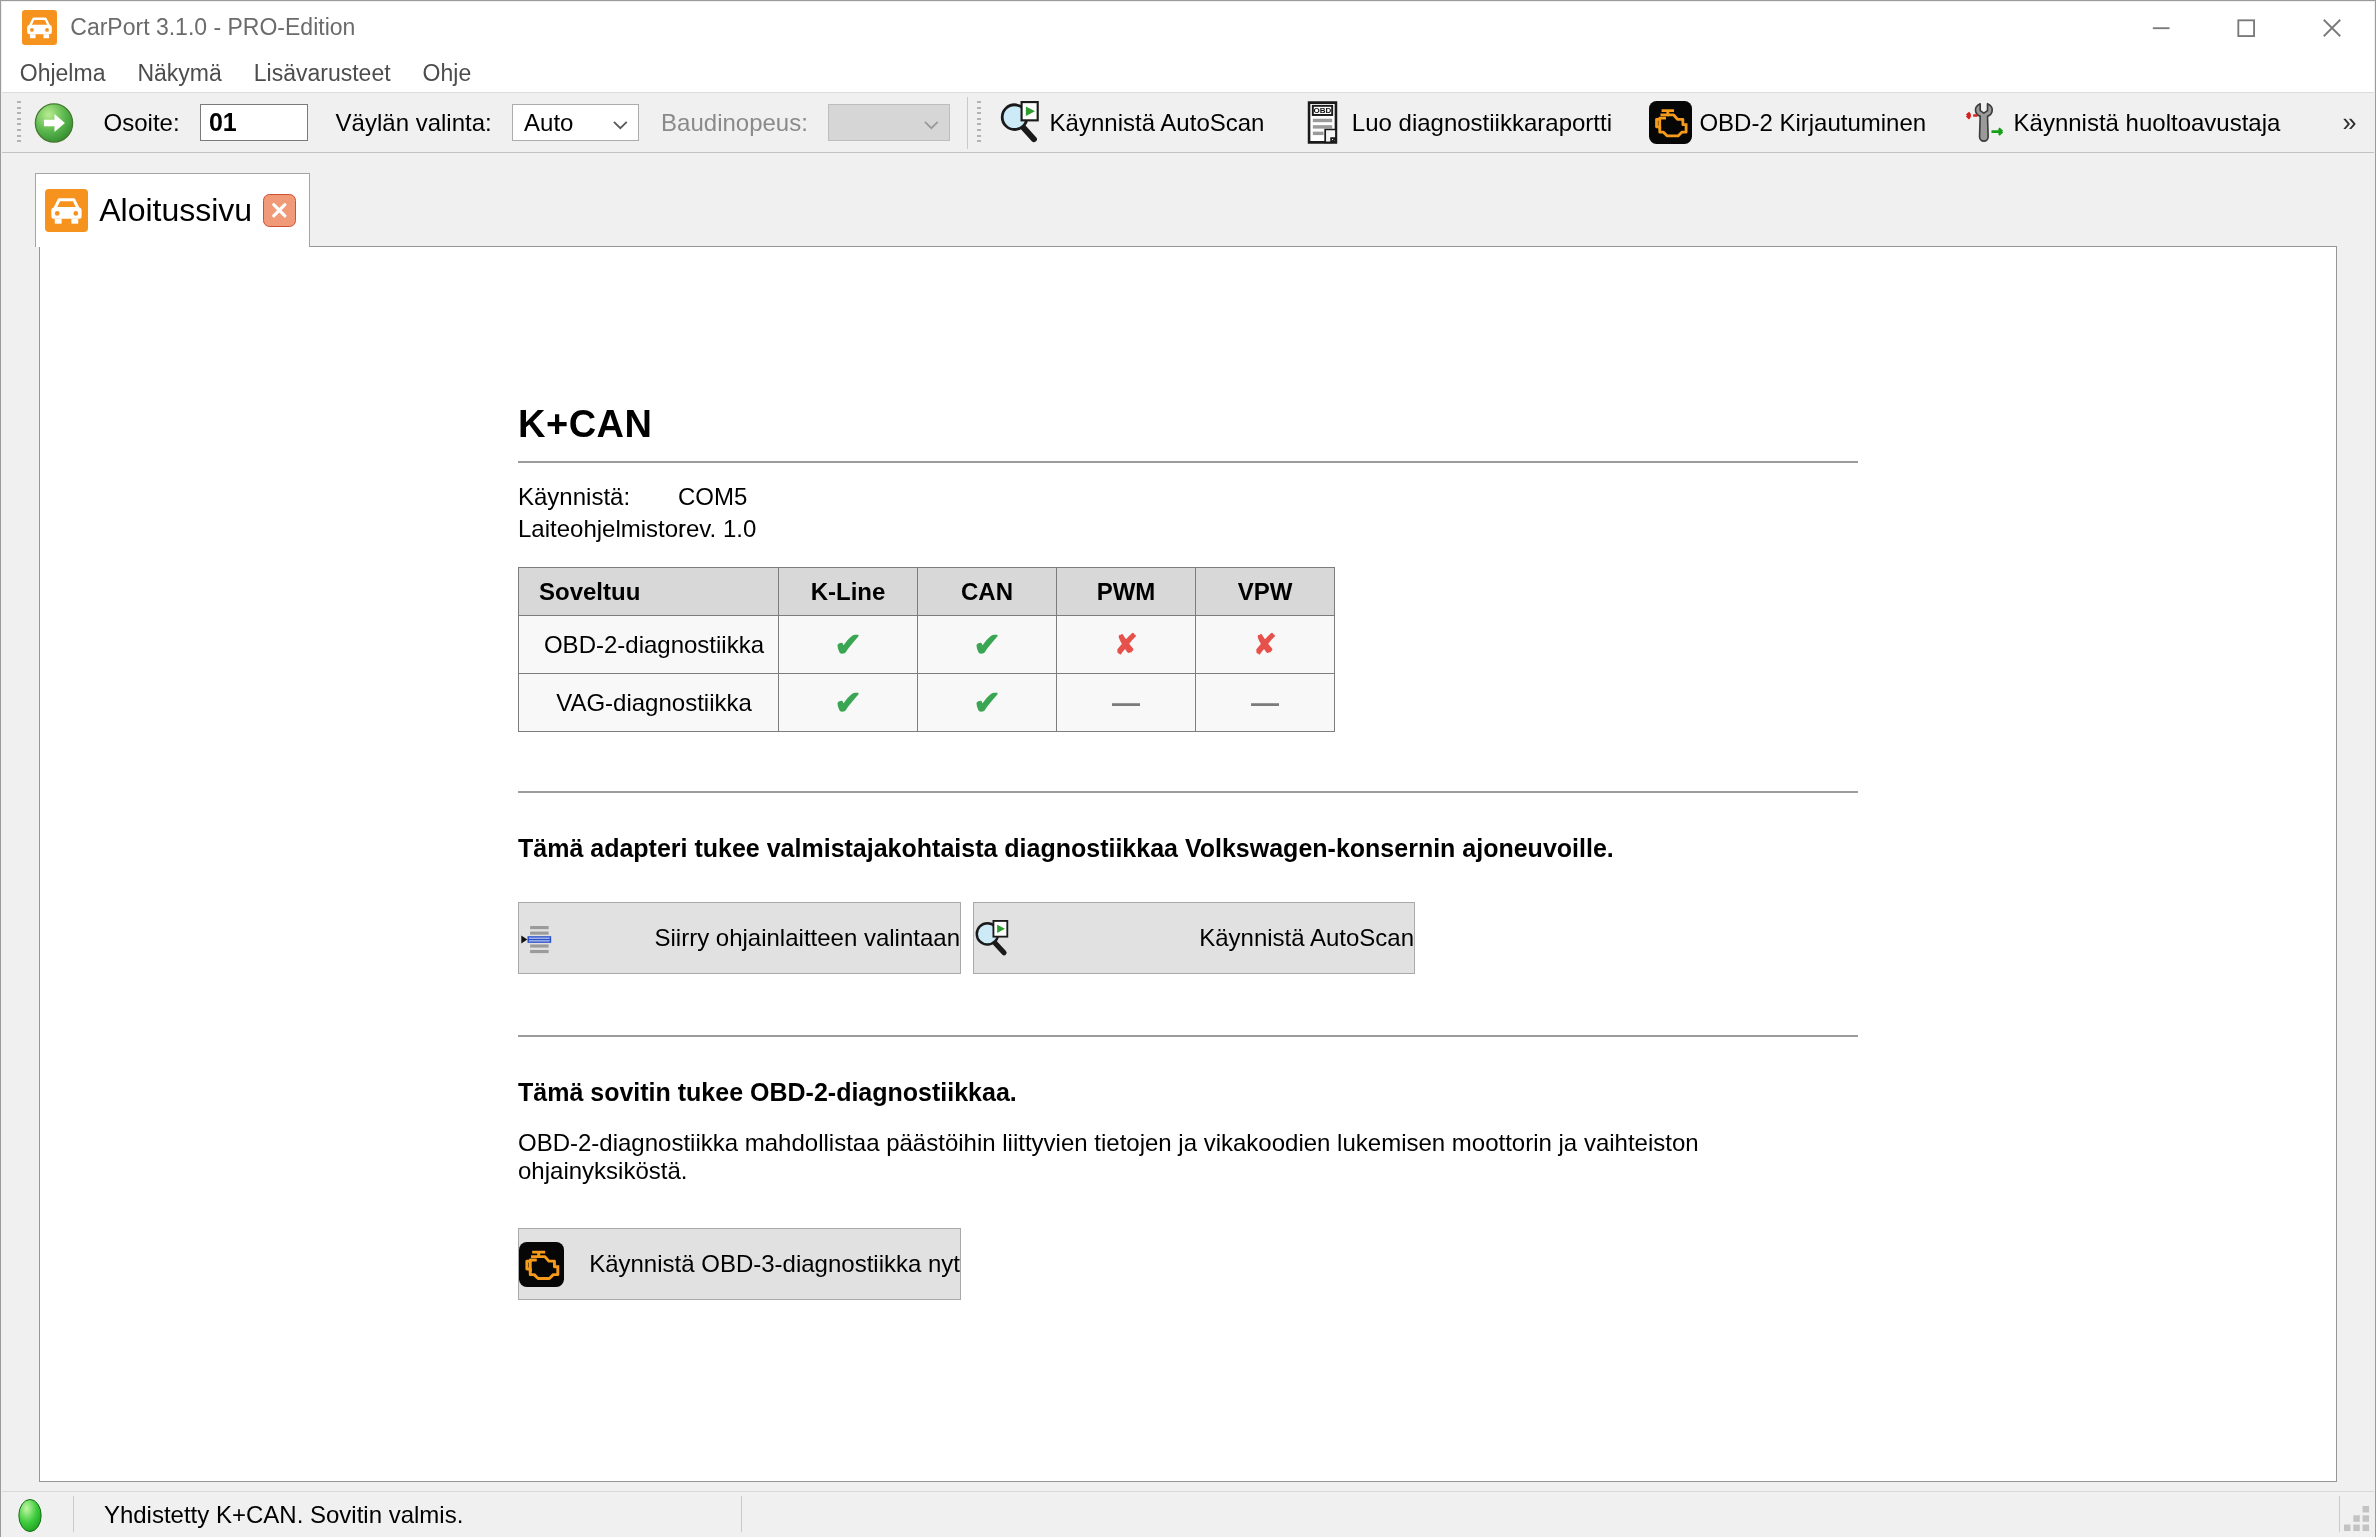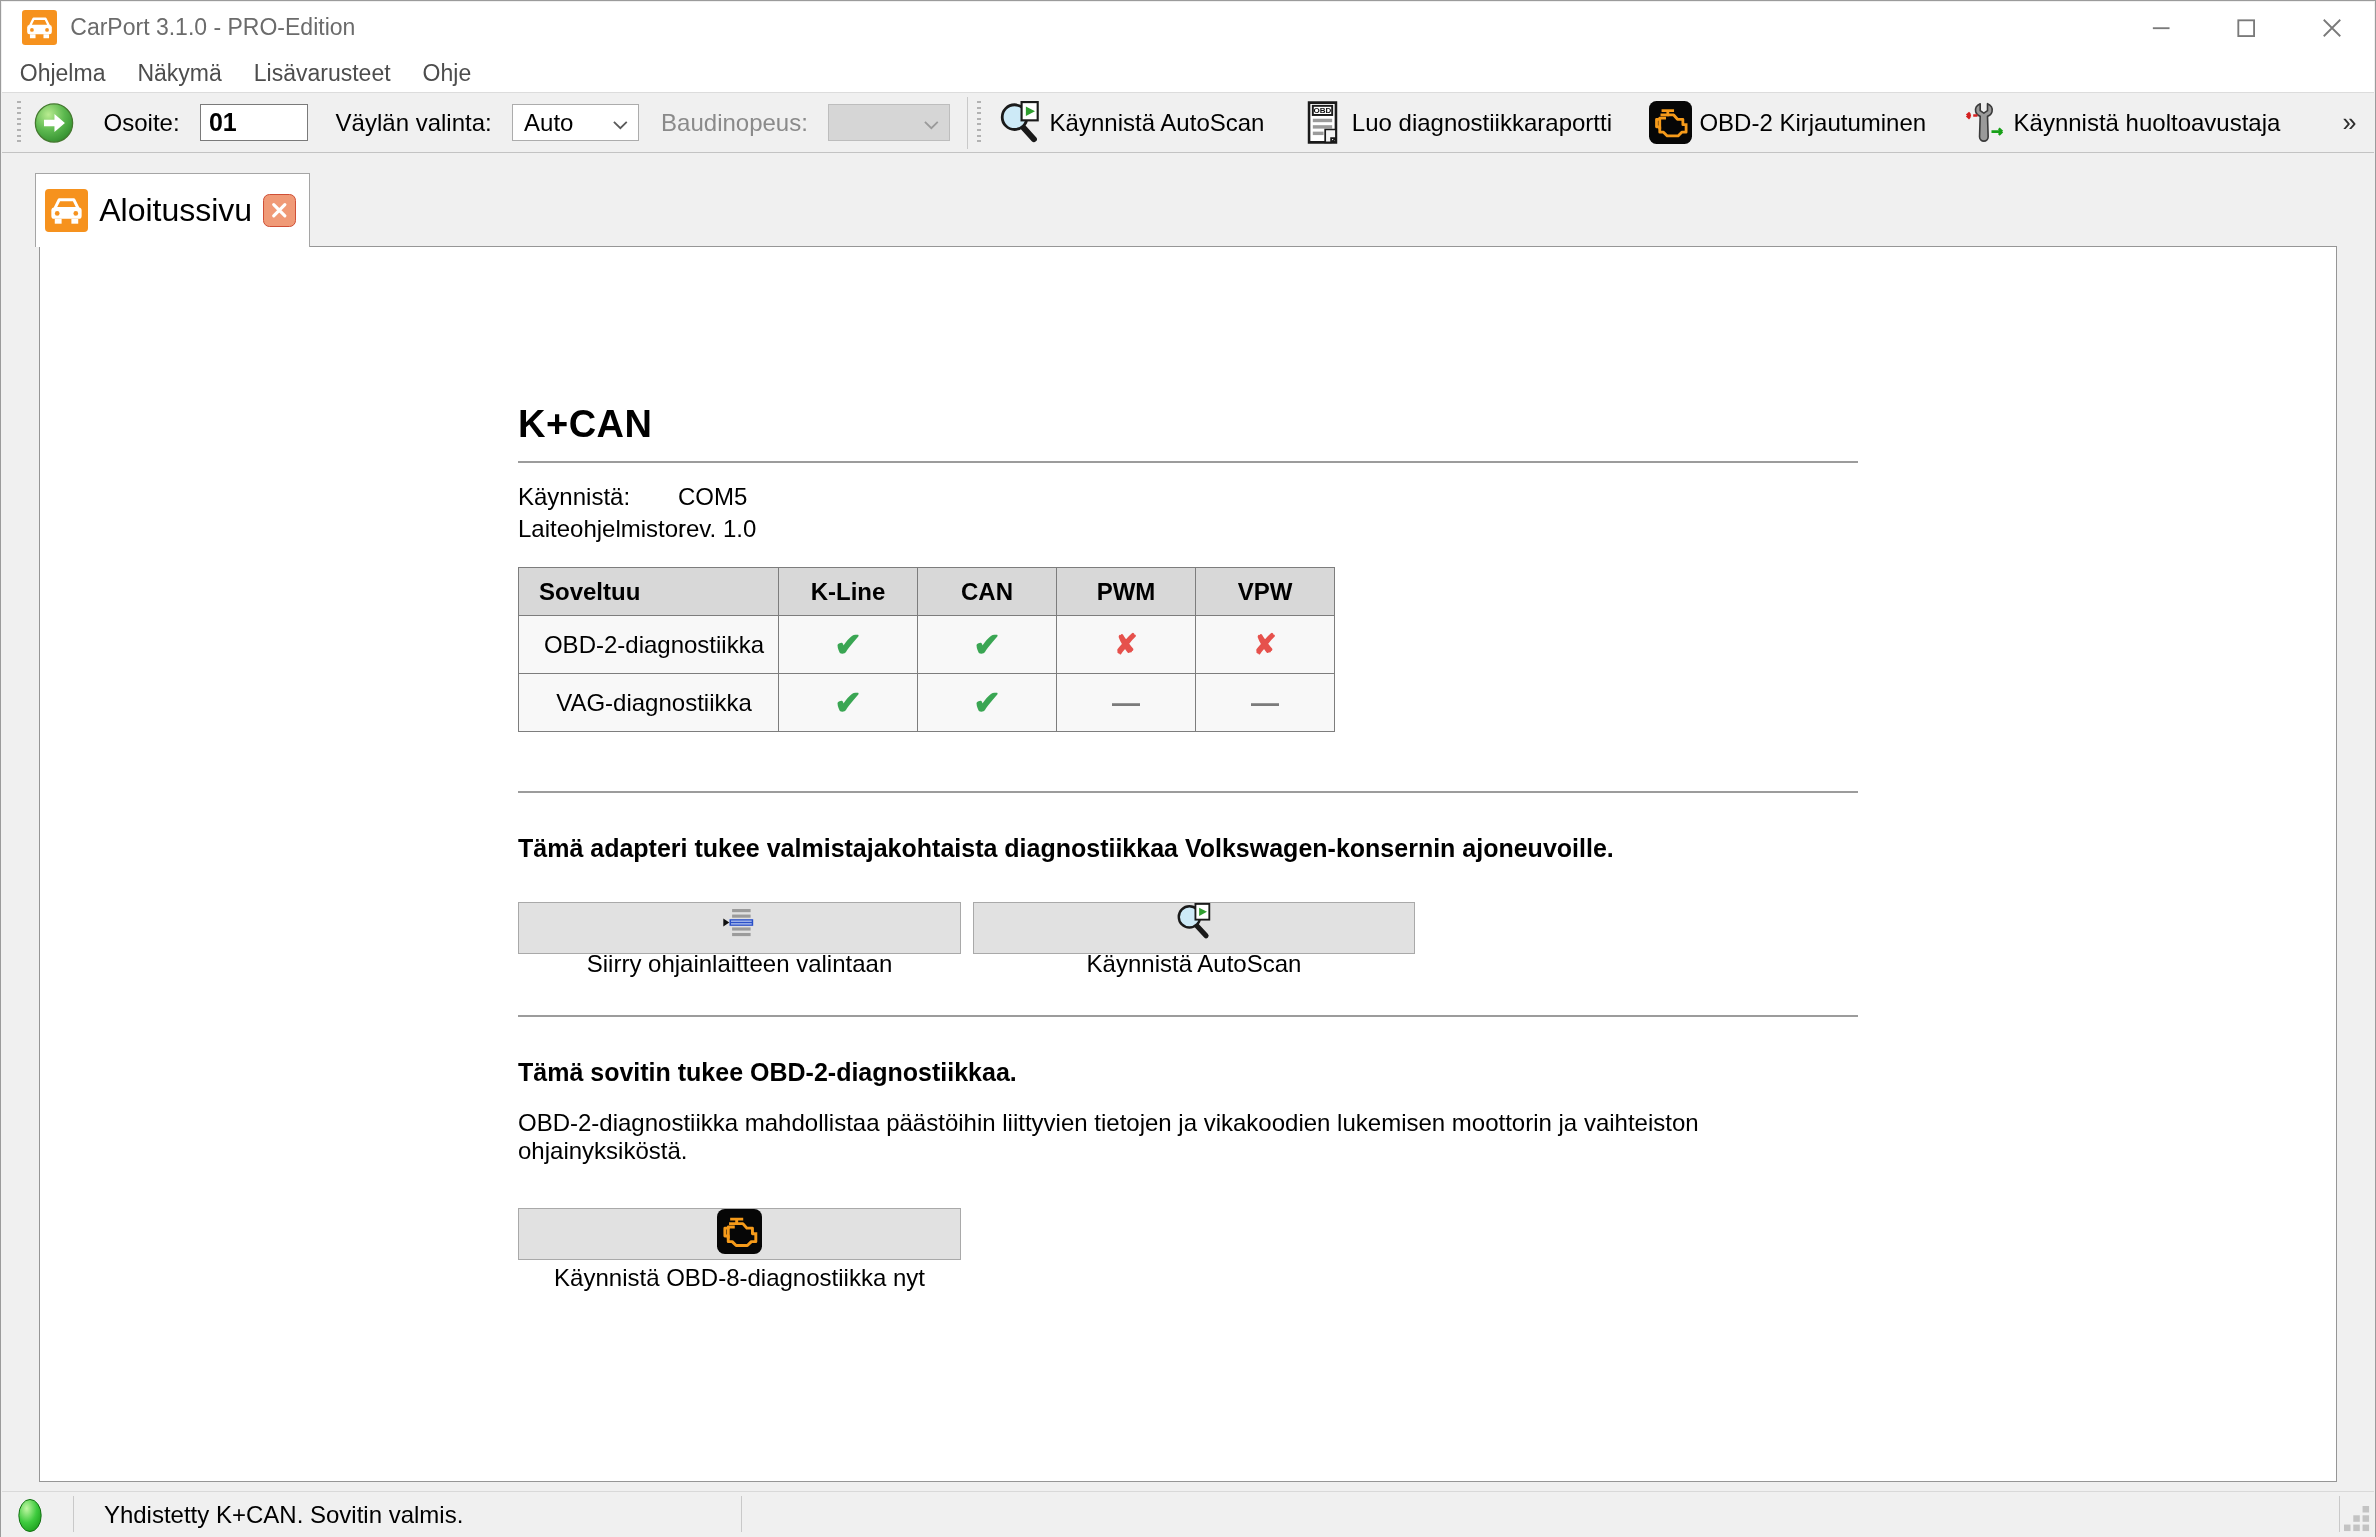--- a/index.html
+++ b/index.html
@@ -60,21 +60,21 @@
   table.compat th.first { text-align:left; padding-left:20px; width:260px; }
   table.compat td { background:#f8f8f8; height:58px; text-align:center; width:139px; }
   table.compat td.first { text-align:center; padding-left:11px; font-size:24px; width:260px; }
   .mark { font-weight:bold; }
   .mark.check { color:#3aa653; font-size:33px; }
   .mark.cross { color:#e6514c; font-size:28px; }
   .mark.dash  { color:#7b7b7b; font-size:28px; }
   .sec-head { margin-top:41px; font-size:25px; font-weight:bold; color:#000; }
   .sec-body { margin-top:22px; font-size:24px; color:#000; }
   .btn-row { margin-top:39px; display:flex; gap:12px; }
-  .btn { height:52px; background:#e1e1e1; border:0.9px solid #a9a9a9; display:flex; align-items:center; justify-content:flex-start; gap:9.3px; font-size:24px; color:#000; white-space:nowrap;flex-direction:column; }
+  .btn { height:72px; background:#e1e1e1; border:0.9px solid #a9a9a9; display:flex; align-items:center; justify-content:space-between; gap:9.3px; font-size:24px; color:#000; white-space:nowrap; }
   .btn-ecu { width:443px; }
   .btn-autoscan { width:442px; }
   .btn-obd { width:443px; margin-top:43px; }
   .btn-icon { width:37px; height:37px; flex:0 0 auto; }
   .btn-icon.big { width:45px; height:45px; }
 
   
   .statusbar { position:absolute; left:0.9px; right:0.9px; bottom:0.9px; height:45px; background:#f0f0f0; border-top:0.9px solid #d9d9d9; }
   .led { position:absolute; left:15px; top:5.6px; width:26px; height:35px; }
   .sb-sep1 { position:absolute; left:71px; top:3.7px; bottom:3.7px; width:0.9px; background:#c9c9c9; }
@@ -339,21 +339,21 @@
         <span class="btn-icon big">
           <svg viewBox="0 0 40 40" width="45" height="45">
             <rect width="40" height="40" rx="7" fill="#060606"></rect>
             <g stroke="#f59a1a" stroke-width="2.6" fill="none" stroke-linejoin="round" stroke-linecap="square">
               <path d="M13 9 h9 M17.5 9 v4"></path>
               <path d="M12 13 h11 l3.5 4 h5 v5 h3 v0 M34.5 22 v7 h-4 l-3.5 3.5 h-10 l-3.5-3.5 h-3.5 v-5 h-3 v-7 h3 v-1 h4.5"></path>
               <path d="M10 17.5 v7.5"></path>
             </g>
           </svg>
         </span>
-        <span>Käynnistä OBD-8-diagnostiikka nyt</span>
+        <span>Käynnistä OBD-3-diagnostiikka nyt</span>
       </div>
     </div>
   </div>
 
   <div class="statusbar">
     <span class="led">
       <svg viewBox="0 0 26 36" width="26" height="35">
         <ellipse cx="13" cy="18" rx="11.5" ry="16.5" fill="url(#g-led)" stroke="#0f6e0f" stroke-width="1"></ellipse>
       </svg>
     </span>

